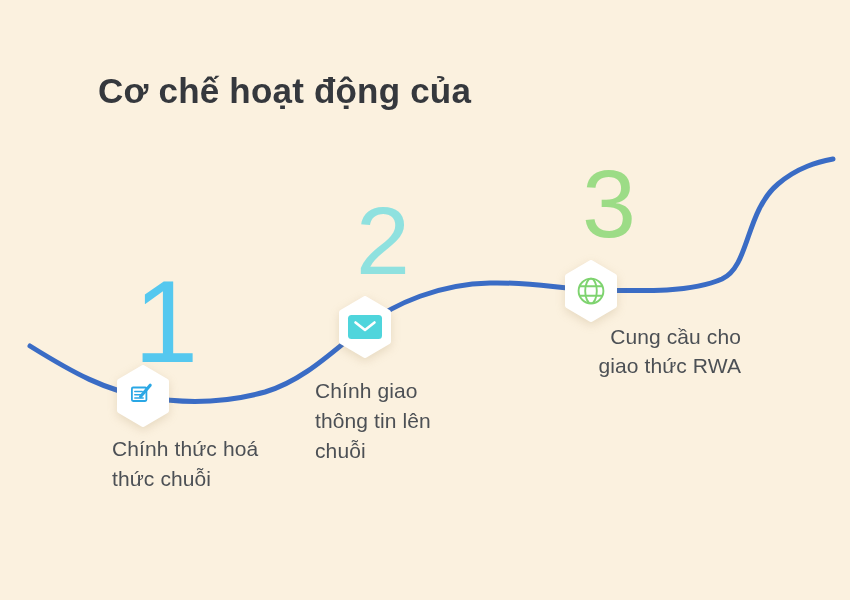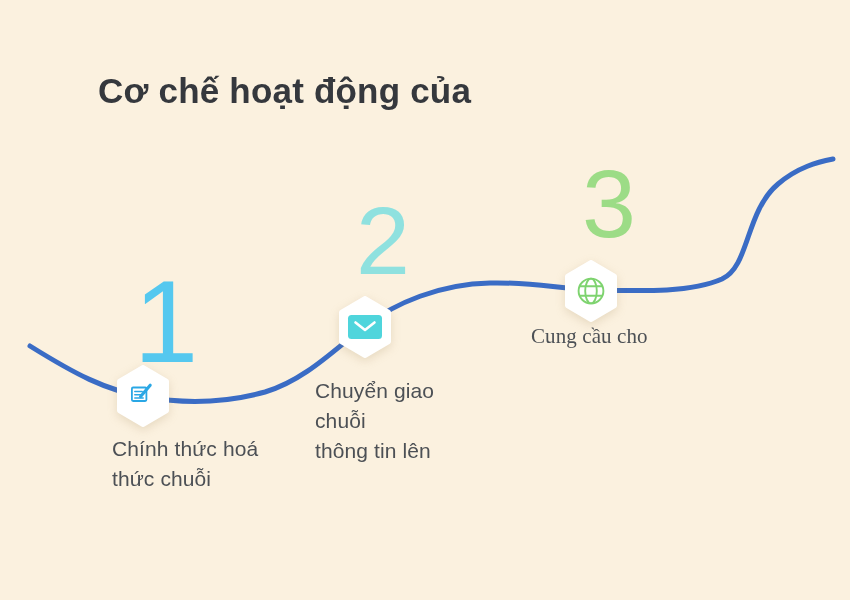--- a/index.html
+++ b/index.html
@@ -33,21 +33,21 @@
   .badge-1{left:116px;top:365px;}
   .badge-2{left:338px;top:296px;}
   .badge-3{left:564px;top:260px;}
   .step-label{
     position:absolute;
     font-size:21px;line-height:30px;
     letter-spacing:.1px;
   }
   .label-1{left:112px;top:434px;width:185px;text-align:left;}
   .label-2{left:315px;top:376px;width:150px;text-align:left;}
-  .label-3{left:636px;top:322px;width:210px;text-align:left;transform:translateX(-50%);line-height:29px;font-family:Liberation Serif, serif;}
+  .label-3{left:636px;top:322px;width:210px;text-align:right;transform:translateX(-50%);line-height:29px;}
 </style>
 </head>
 <body>
 
 <div class="canvas" style="background-color: rgb(251, 241, 223);">
 
   <h1 class="title" style="margin: 0px; color: rgb(53, 56, 61);">
     <span class="line">Cơ chế hoạt động của</span>
   </h1>
 
@@ -92,22 +92,23 @@
       <path d="M4.8 11.3h22.4 M4.8 20.7h22.4"></path>
     </g>
   </svg>
 
   <div class="step-label label-1" style="color: rgb(76, 80, 85);">
     <div>Chính thức hoá</div>
     <div>thức chuỗi</div>
   </div>
 
   <div class="step-label label-2" style="color: rgb(76, 80, 85);">
-    <div>Chuyển giao</div>
+    <div>Chính giao</div>
+    <div>thông tin lên</div>
     <div>chuỗi</div>
-    <div>thông tin lên</div>
   </div>
 
   <div class="step-label label-3" style="color: rgb(76, 80, 85);">
     <div>Cung cầu cho</div>
+    <div>giao thức RWA</div>
   </div>
 
 </div>
 
 </body></html>

